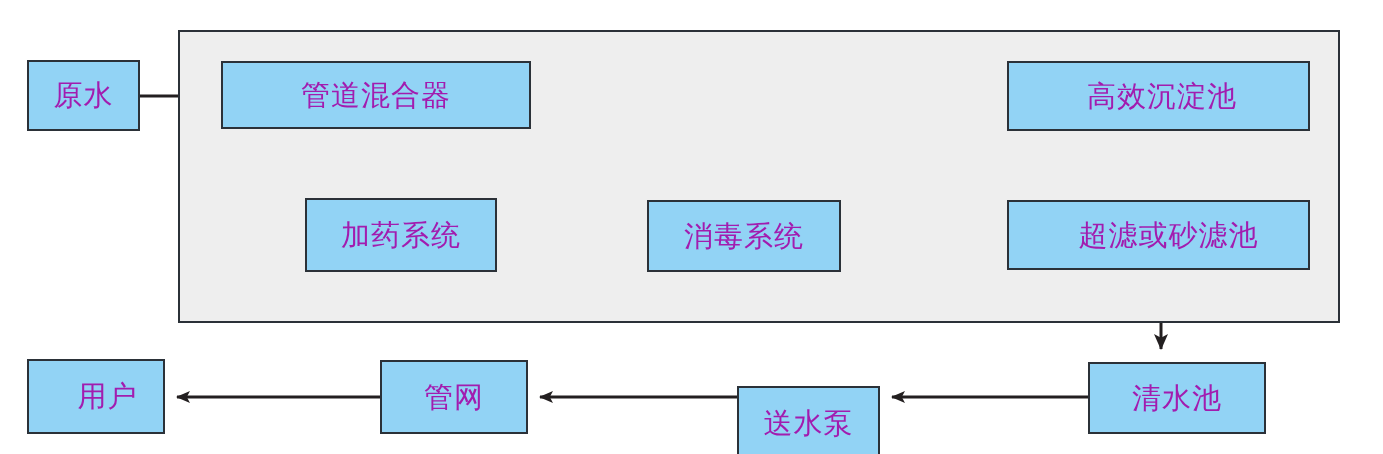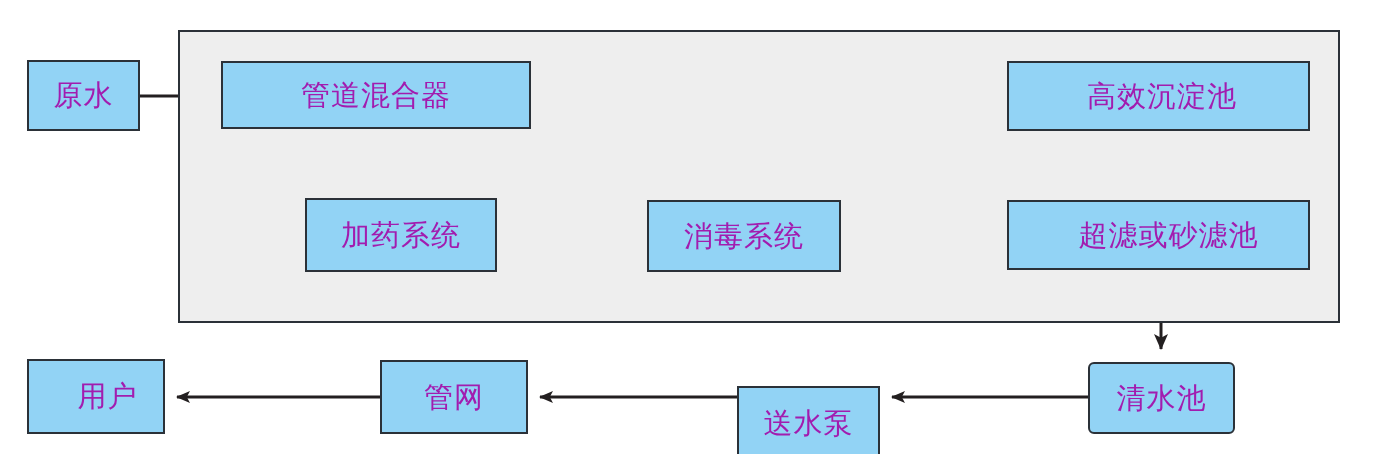--- a/index.html
+++ b/index.html
@@ -117,21 +117,21 @@
   </div>
 
   <div class="node" style="left:641px; top:200px; width:194px; height:72px;margin-left:6px;">
     <span class="node-label">消毒系统</span>
   </div>
 
   <div class="node" style="left:1007px; top:200px; width:303px; height:70px;padding-left:20px;">
     <span class="node-label">超滤或砂滤池</span>
   </div>
 
-  <div class="node" style="left:1088px; top:362px; width:147px; height:72px;border-radius:6px;">
+  <div class="node" style="left:1088px; top:362px; width:178px; height:72px;">
     <span class="node-label">清水池</span>
   </div>
 
   <div class="node" style="left:737px; top:360px; width:143px; height:74px;margin-top:26px;">
     <span class="node-label">送水泵</span>
   </div>
 
   <div class="node" style="left:380px; top:360px; width:148px; height:74px;font-family:Liberation Serif, serif;">
     <span class="node-label">管网</span>
   </div>

